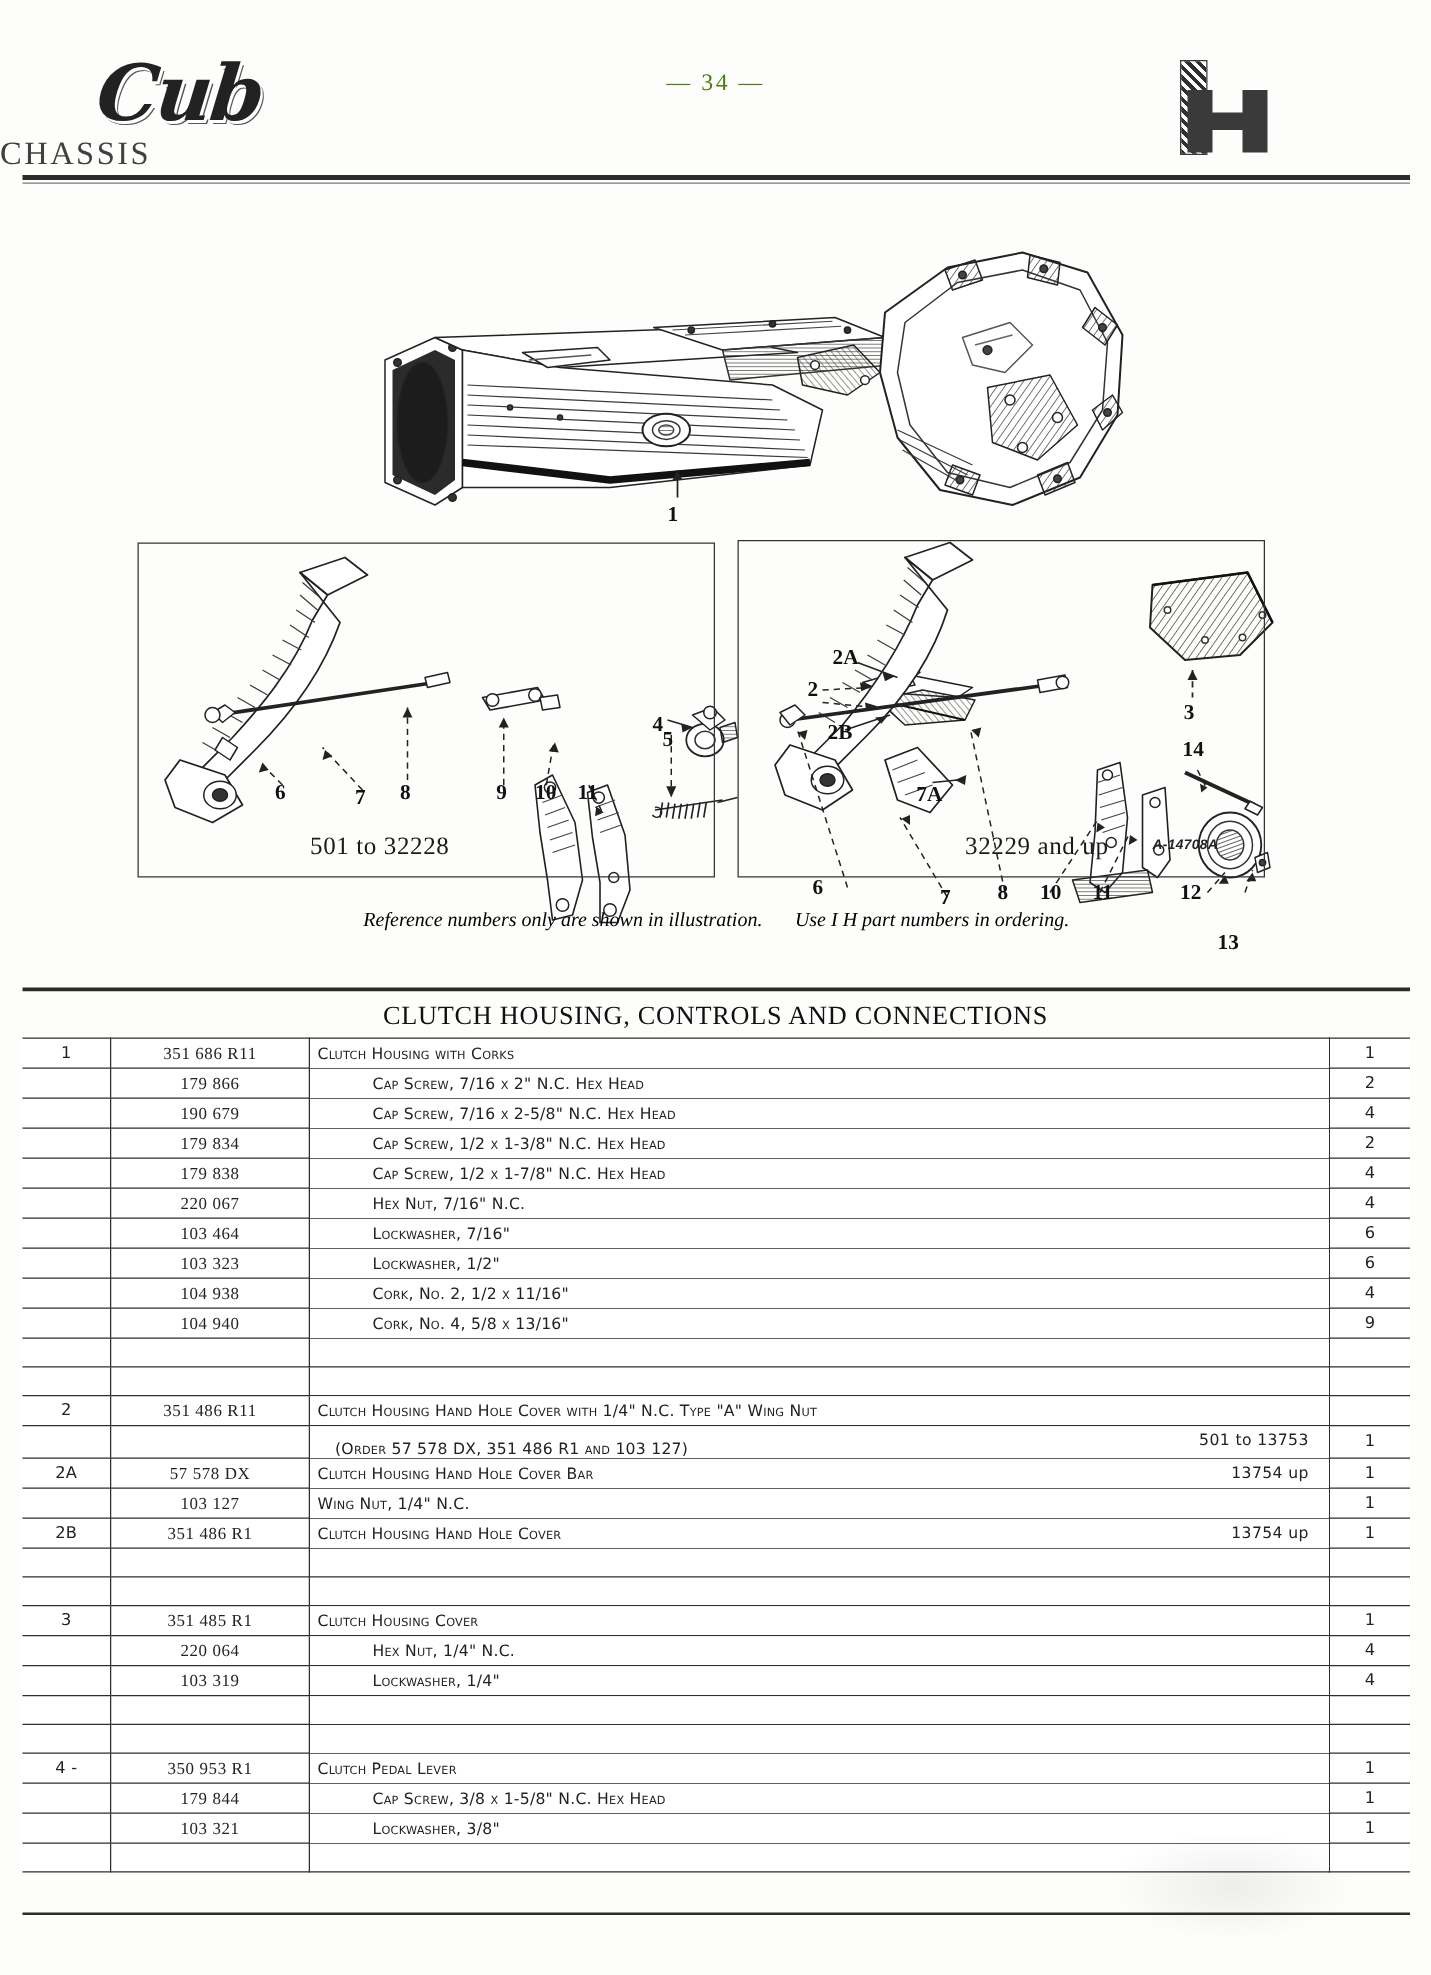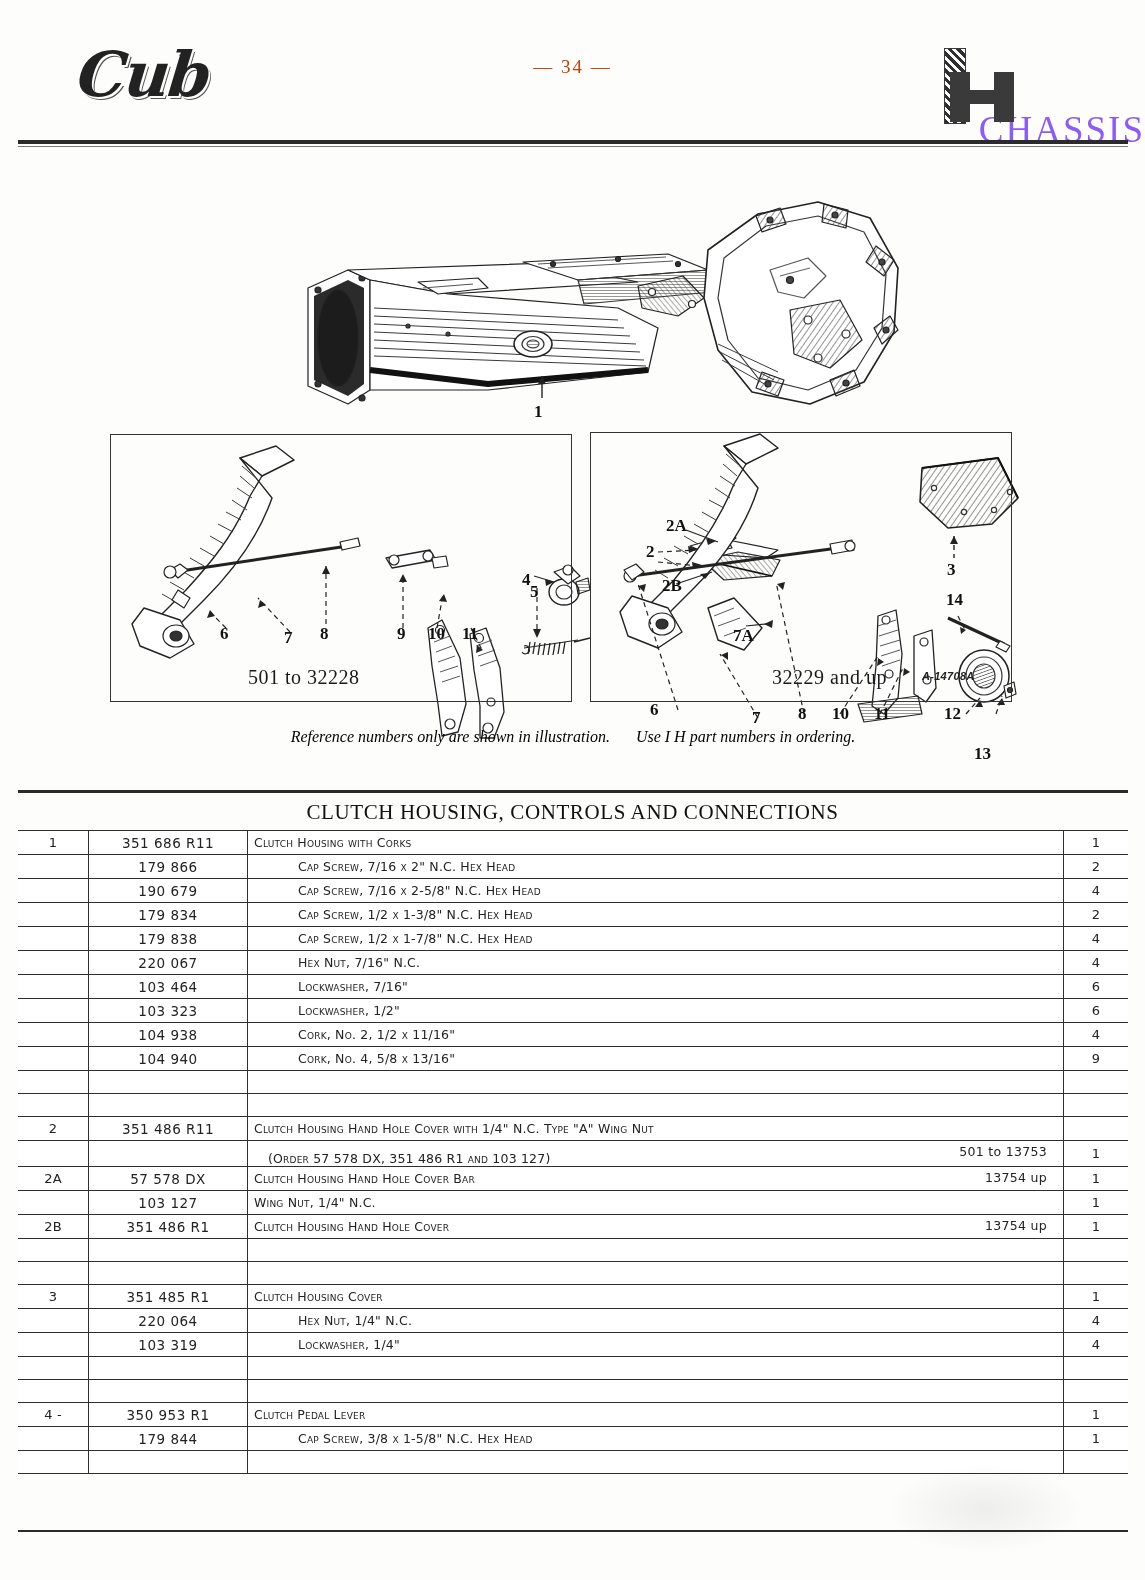--- a/index.html
+++ b/index.html
@@ -19,25 +19,25 @@
     position:absolute;left:78px;top:38px;
     font-family:"DejaVu Serif", serif;
     font-size:62px;font-style:italic;font-weight:bold;
     letter-spacing:-2px;
     color:#222;
     transform:skewX(-6deg);
     text-shadow:2px 2px 0 #fff, 3px 3px 0 #555;
   }
   .pageno{
     position:absolute;left:0;top:56px;width:1145px;
-    text-align:center;font-size:19px;letter-spacing:2px;color:#c2410c;
+    text-align:center;font-size:19px;letter-spacing:2px;color:#4d7c0f;
   }
   .chassis{
     position:absolute;left:0;top:108px;width:1145px;
-    text-align:right;font-size:37px;letter-spacing:2px;color:#8b5cf6;
+    text-align:left;font-size:26px;letter-spacing:2px;color:#404040;
   }
   .ih{
     position:absolute;left:944px;top:48px;width:76px;height:80px;
   }
   .ih .bar{position:absolute;background:#3a3a3a;}
   .ih .l{left:6px;top:24px;width:20px;height:50px;}
   .ih .r{left:50px;top:24px;width:20px;height:50px;}
   .ih .mid{left:24px;top:42px;width:28px;height:14px;background:#3a3a3a;}
   .ih .i{
     left:28px;top:4px;width:20px;height:74px;
@@ -102,21 +102,21 @@
     letter-spacing:0.2px;
     vertical-align:middle;
     background:#fff;
   }
   table.parts tr td.c-ref{
     width:62px;text-align:center;border-left:none;border-right:1.4px solid #2e2e2e;
     font-variant:normal;font-size:13px;
   }
   table.parts tr td.c-part{
     width:150px;text-align:center;border-right:1.4px solid #2e2e2e;
-    font-variant:normal;font-size:13.5px;letter-spacing:0.5px;
+    font-variant:normal;font-size:13.5px;letter-spacing:0.5px;font-family:Liberation Serif, serif;
   }
   table.parts tr td.c-desc{
     border-right:1.4px solid #2e2e2e;
     padding-left:6px;position:relative;
   }
   table.parts tr td.c-qty{
     width:56px;text-align:center;font-variant:normal;font-size:13px;
   }
   td.c-desc .ind{display:inline-block;padding-left:44px;}
   td.c-desc .ind2{display:inline-block;padding-left:14px;margin-top:10px;}
@@ -638,20 +638,26 @@
           <td class="c-part">350 953 R1</td>
           <td class="c-desc"><span>Clutch Pedal Lever</span></td>
           <td class="c-qty">1</td>
         </tr>
         <tr>
           <td class="c-ref"></td>
           <td class="c-part">179 844</td>
           <td class="c-desc"><span class="ind">Cap Screw, 3/8 x 1-5/8" N.C. Hex Head</span></td>
           <td class="c-qty">1</td>
         </tr>
+        <tr>
+          <td class="c-ref"></td>
+          <td class="c-part">103 321</td>
+          <td class="c-desc"><span class="ind">Lockwasher, 3/8"</span></td>
+          <td class="c-qty">1</td>
+        </tr>
         <tr class="blank">
           <td class="c-ref"></td>
           <td class="c-part"></td>
           <td class="c-desc"><span></span></td>
           <td class="c-qty"></td>
         </tr>
       </tbody>
   </table>
 
   <div class="smudge"></div>

